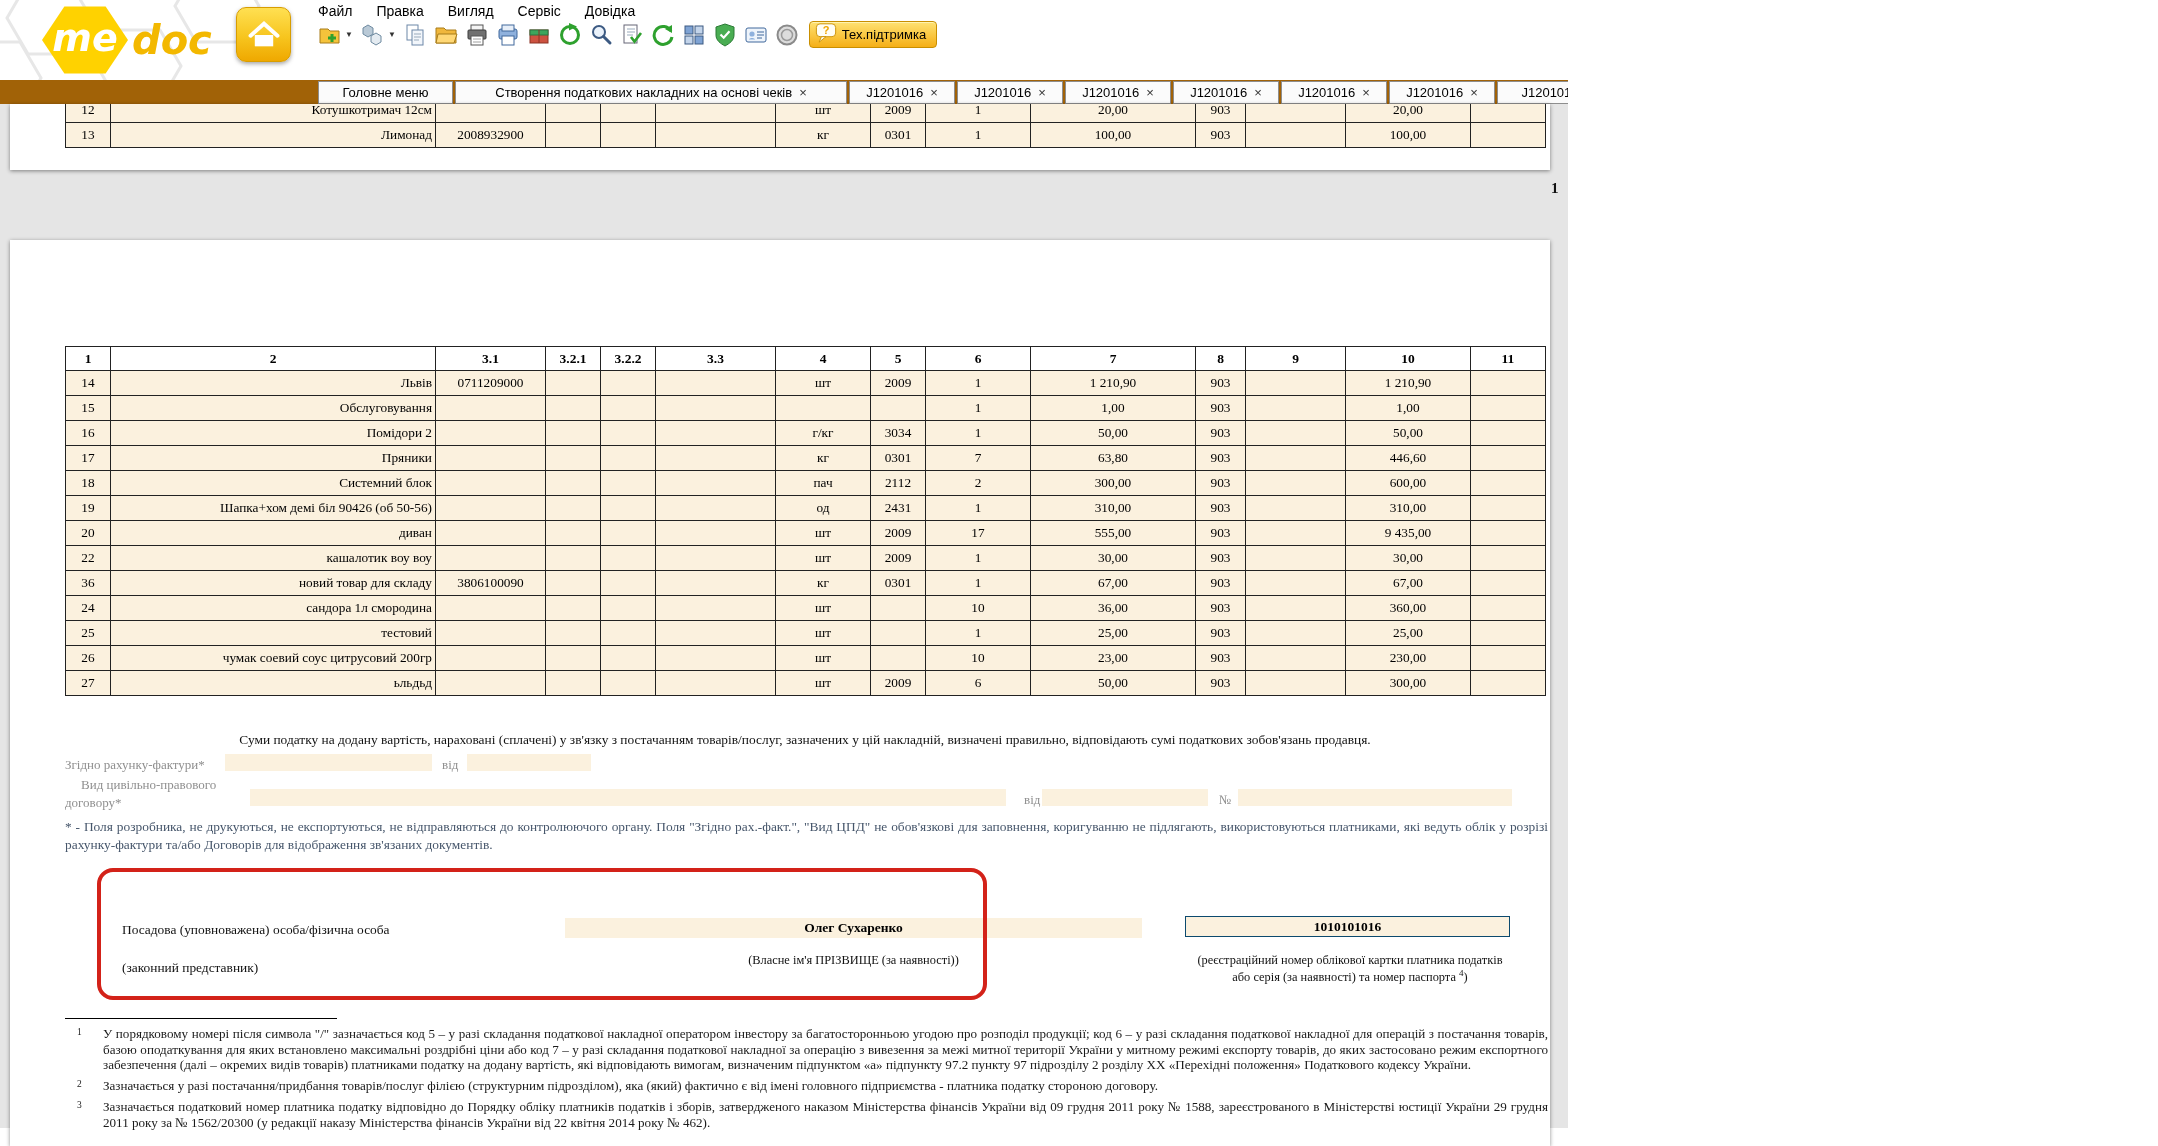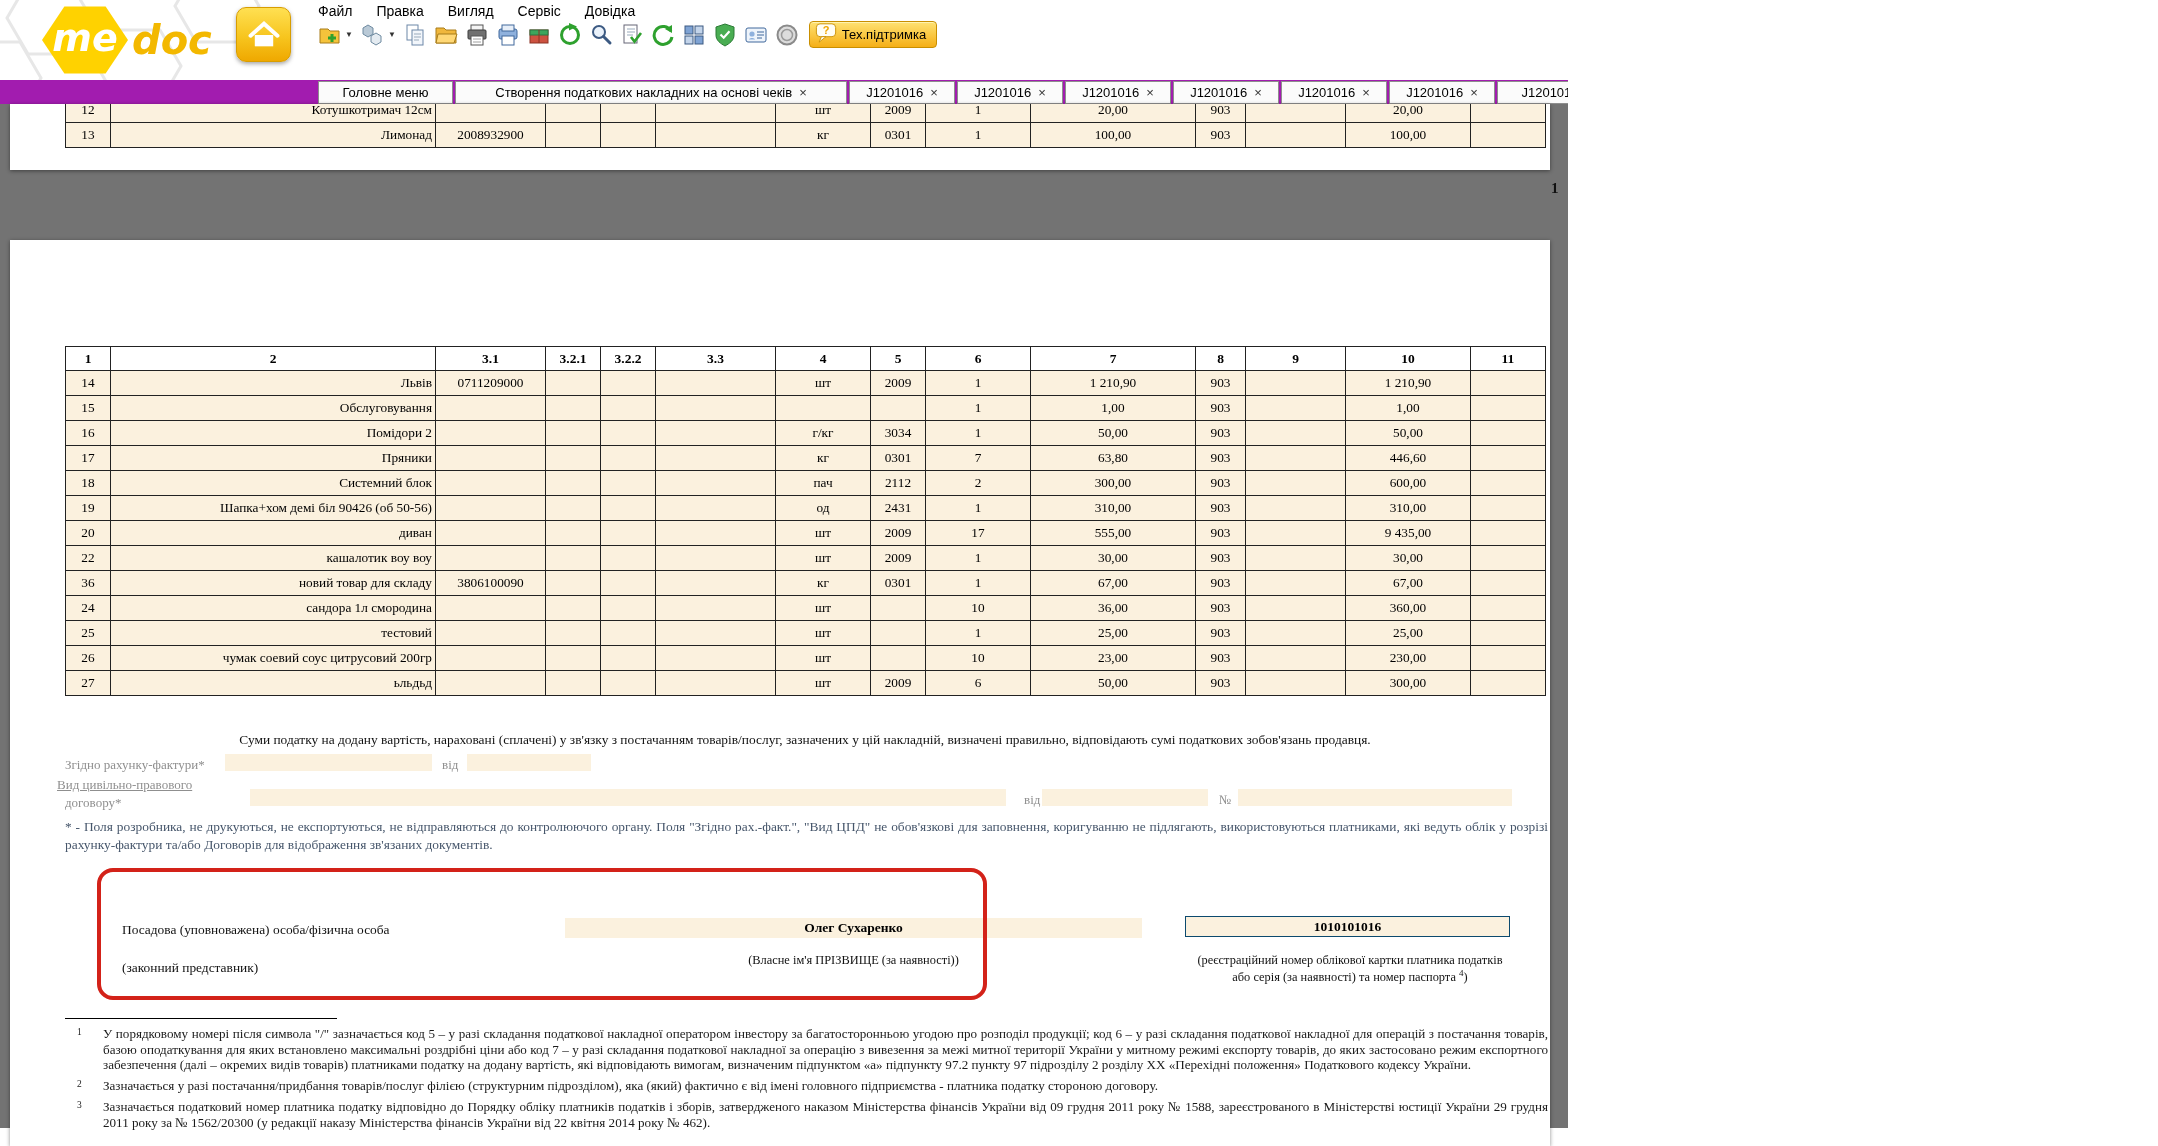--- a/index.html
+++ b/index.html
@@ -12,27 +12,27 @@
 .hex{width:86px;height:70px;background:#ffd200;clip-path:polygon(26% 2%,74% 2%,100% 50%,74% 98%,26% 98%,0 50%);display:flex;align-items:center;justify-content:center;}
 .hex span{font:italic bold 38px "DejaVu Sans",sans-serif;color:#fff;transform:translateY(-2px);}
 .logo .doc{font:italic bold 40px "DejaVu Sans",sans-serif;color:#f3b800;margin-left:4px;}
 .home-btn{position:absolute;left:236px;top:7px;width:55px;height:55px;border-radius:10px;background:linear-gradient(180deg,#ffe052 0%,#f7c51e 55%,#efa800 100%);border:1px solid #d89d00;box-shadow:0 2px 4px rgba(0,0,0,.35);display:flex;align-items:center;justify-content:center;}
 .menubar{position:absolute;left:318px;top:3px;display:flex;gap:24px;font-size:14px;color:#000;}
 .toolbar{position:absolute;left:316px;top:21px;display:flex;align-items:center;}
 .tools{display:flex;align-items:center;gap:4px;}
 .tool{width:27px;height:27px;display:flex;align-items:center;justify-content:center;border-radius:3px;}
 .caret{font-size:8px;color:#333;margin:0 2px 0 -2px;}
 .tech-btn{margin-left:8px;height:27px;display:flex;align-items:center;gap:5px;padding:0 10px 0 5px;background:linear-gradient(#ffe272,#f5af17);border:1px solid #c98f00;border-radius:4px;font-size:13px;color:#000;box-shadow:inset 0 1px 0 #fff3b0;}
-.tabbar{position:absolute;left:0;top:80px;width:1568px;height:24px;background:#a21caf;display:flex;align-items:flex-end;padding-left:318px;overflow:hidden;}
+.tabbar{position:absolute;left:0;top:80px;width:1568px;height:24px;background:#a16207;display:flex;align-items:flex-end;padding-left:318px;overflow:hidden;}
 .tab{height:23px;display:flex;align-items:center;justify-content:center;gap:7px;border:1px solid #8e8e8e;background:#fbfbfb;font-size:13px;white-space:nowrap;margin-right:2px;flex:none;overflow:hidden;}
 .tab-main{width:135px;}
 .tab-wide{width:392px;}
 .tab-j{width:106px;}
 .tab .close{color:#333;font-size:13px;}
-.workspace{position:absolute;left:0;top:104px;width:1568px;height:1024px;background:#737373;}
+.workspace{position:absolute;left:0;top:104px;width:1568px;height:1024px;background:#e5e5e5;}
 .page{position:absolute;background:#fff;box-shadow:0 1px 4px rgba(0,0,0,.45);}
 .page-top{left:10px;top:0;width:1540px;height:66px;}
 .tclip{position:absolute;left:55px;top:0;width:1482px;height:44px;overflow:hidden;}
 .tclip table{margin-top:-7px;}
 .page-num{position:absolute;left:1551px;top:76px;font:bold 15px "Liberation Serif",serif;color:#111;}
 .page-main{left:10px;top:136px;width:1540px;height:906px;}
 table.doc{border-collapse:collapse;table-layout:fixed;width:1480px;font:13.3px "Liberation Serif","DejaVu Serif",serif;}
 table.doc th{border:1px solid #222;background:#fff;font-weight:bold;text-align:center;height:24px;font-size:13.5px;}
 table.doc td{border:1px solid #222;background:#fbf1de;height:25px;padding:0 3px;text-align:center;overflow:hidden;white-space:nowrap;}
 table.doc td.c1{text-align:right;padding-left:5px;}
@@ -548,21 +548,21 @@
           </tbody>
       </table>
 
       <div class="statement">Суми податку на додану вартість, нараховані (сплачені) у зв'язку з постачанням товарів/послуг, зазначених у цій накладній, визначені правильно, відповідають сумі податкових зобов'язань продавця.</div>
 
       <div class="f-label" style="left:55px;top:517px;">Згідно рахунку-фактури*</div>
       <div class="f-input" style="left:215px;top:514px;width:207px;"></div>
       <div class="f-label" style="left:432px;top:517px;">від</div>
       <div class="f-input" style="left:457px;top:514px;width:124px;"></div>
 
-      <div class="f-label" style="left:47px;top:537px;text-decoration:underline;">Вид  цивільно-правового</div>
+      <div class="f-label" style="left:71px;top:537px;">Вид  цивільно-правового</div>
       <div class="f-label" style="left:55px;top:555px;">договору*</div>
       <div class="f-input" style="left:240px;top:549px;width:756px;"></div>
       <div class="f-label" style="left:1014px;top:552px;">від</div>
       <div class="f-input" style="left:1032px;top:549px;width:166px;"></div>
       <div class="f-label" style="left:1209px;top:552px;">№</div>
       <div class="f-input" style="left:1228px;top:549px;width:274px;"></div>
 
       <div class="dev-note">* - Поля розробника, не друкуються, не експортуються, не відправляються до контролюючого органу.  Поля "Згідно рах.-факт.", "Вид ЦПД" не обов'язкові для заповнення, коригуванню не підлягають, використовуються платниками, які ведуть облік у розрізі рахунку-фактури та/або Договорів для відображення зв'язаних документів.</div>
 
       <div class="red-box"></div>

